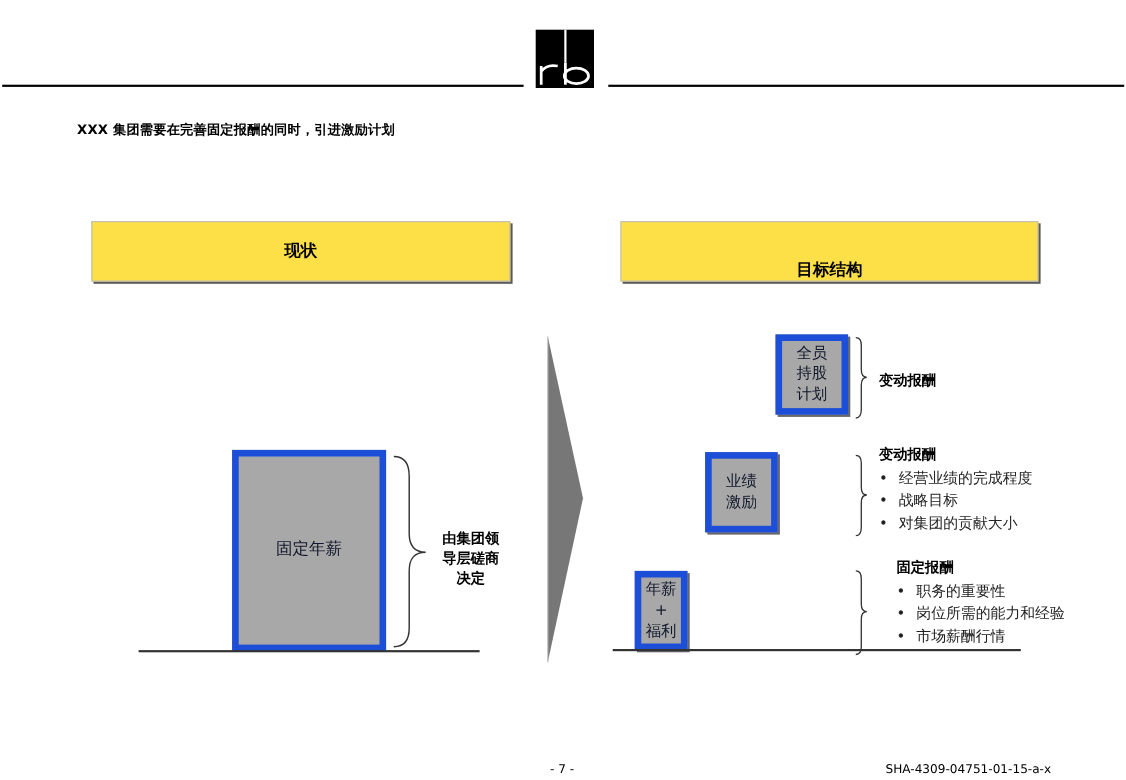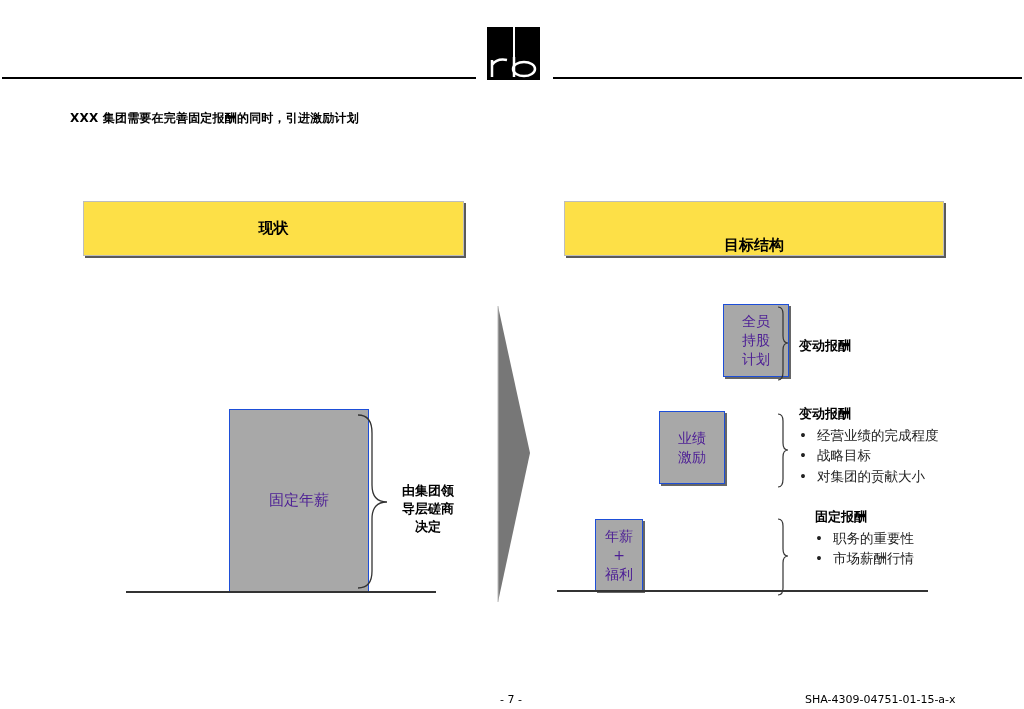--- a/index.html
+++ b/index.html
@@ -4,23 +4,23 @@
 <style>
   html, body { margin:0; padding:0; background:#ffffff; }
   body { width:1024px; height:709px; position:relative; overflow:hidden;
          font-family:"DejaVu Sans","Liberation Sans",sans-serif; color:#000; }
   .hline { position:absolute; height:2px; background:#000; }
   .logo { position:absolute; left:487px; top:27px; width:53px; height:53px; background:#000; }
   .title { position:absolute; left:70px; top:110px; font-size:12px; font-weight:bold; white-space:nowrap; letter-spacing:0.2px; }
   .section-header { position:absolute; top:201px; height:55px; background:#fde047;
          box-shadow:2px 2px 0 #5a5a5a; border:1px solid #bdbdbd; box-sizing:border-box;
          display:flex; align-items:center; justify-content:center; font-size:15px; font-weight:bold; }
-  .gbox { position:absolute; background:#a8a8a8; border:1px solid #1d4ed8; box-sizing:border-box;
+  .gbox { position:absolute; background:#a8a8a8; border:6px solid #1d4ed8; box-sizing:border-box;
           box-shadow:2px 2px 0 #666; display:flex; align-items:center; justify-content:center;
-          text-align:center; font-size:14px; line-height:19px; color:#4c1d95;margin-left:18px; }
+          text-align:center; font-size:14px; line-height:19px; color:#0f172a; }
   .baseline { position:absolute; height:1.5px; background:#333; }
   .note { position:absolute; font-size:13px; font-weight:bold; text-align:center; line-height:18px; }
   .label-bold { position:absolute; font-size:13px; font-weight:bold; white-space:nowrap; }
   .bullets { position:absolute; font-size:13.5px; line-height:20.5px; color:#222; white-space:nowrap; }
   .bullets .hdr { font-weight:bold; color:#000; font-size:13px; }
   .bullets .item::before { content:"•"; display:inline-block; width:18px; }
   .footer { position:absolute; top:693px; font-size:11px; white-space:nowrap; color:#000; }
   svg { position:absolute; overflow:visible; }
 </style>
 </head>
@@ -103,19 +103,20 @@
     <div>+</div>
     <div>福利</div>
   </div>
 </div>
 <svg width="14" height="80" style="left:777px; top:518px;">
   <path d="M1 1 Q6 1 6 8 V31 Q6 38 11 38 Q6 38 6 45 V70 Q6 77 1 77" stroke="#333" stroke-width="1.2" fill="none"></path>
 </svg>
 <div class="bullets" style="left:799px; top:507px;margin-left:16px;">
   <div class="hdr">固定报酬</div>
   <div class="item">职务的重要性</div>
+  <div class="item">岗位所需的能力和经验</div>
   <div class="item">市场薪酬行情</div>
 </div>
 
 <div class="baseline" style="left:557px; top:590px; width:371px;"></div>
 
 <div class="footer" style="left:500px;">- 7 -</div>
 <div class="footer" style="left:805px;">SHA-4309-04751-01-15-a-x</div>
 
 </body></html>

